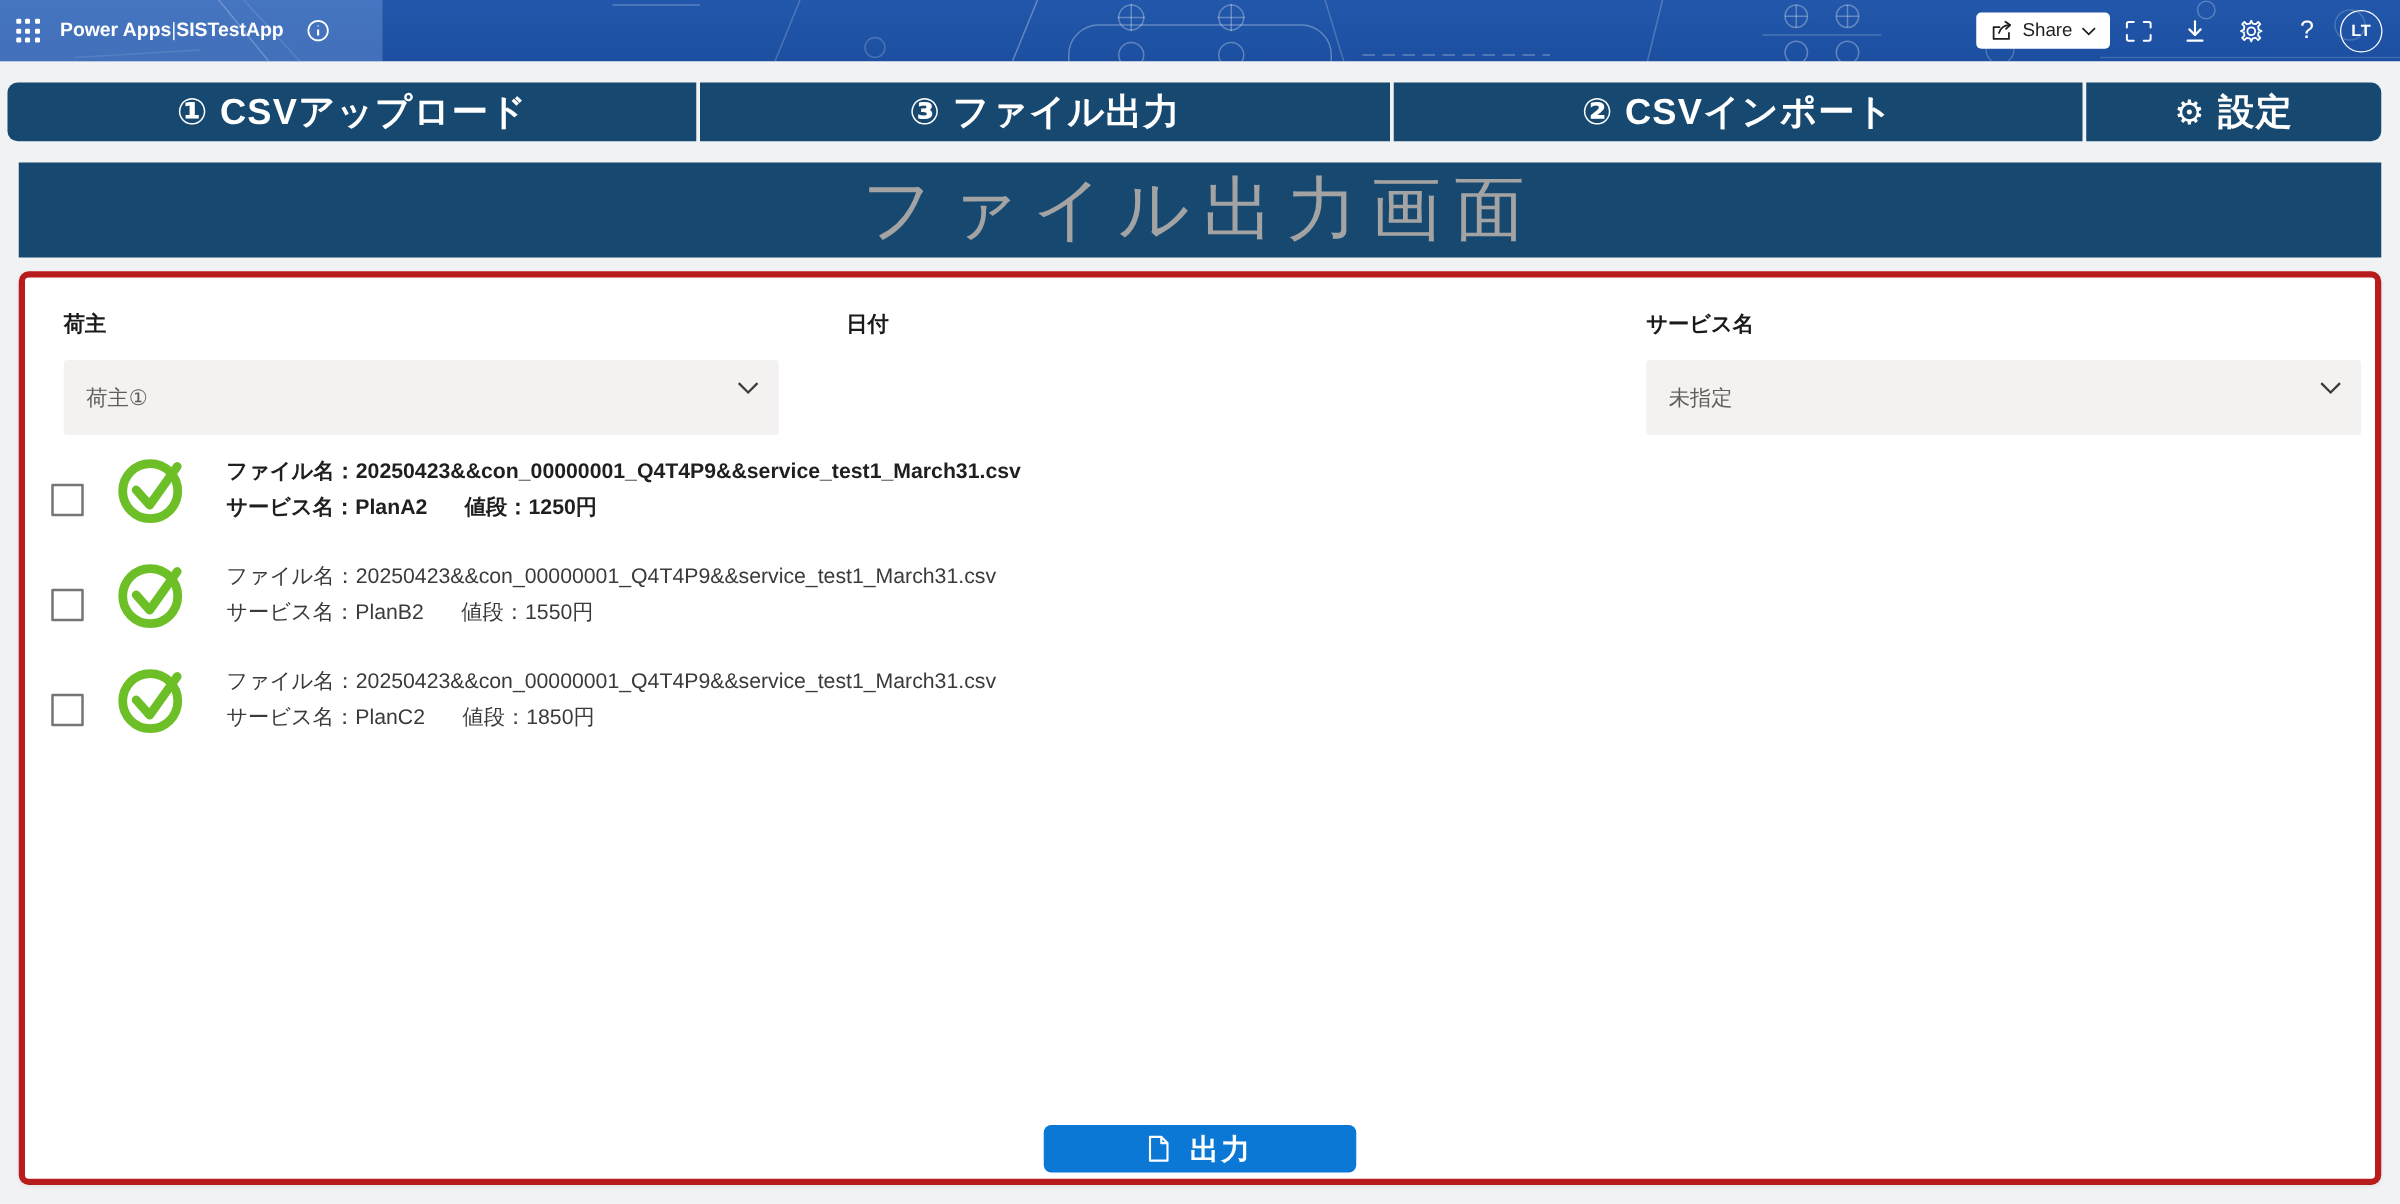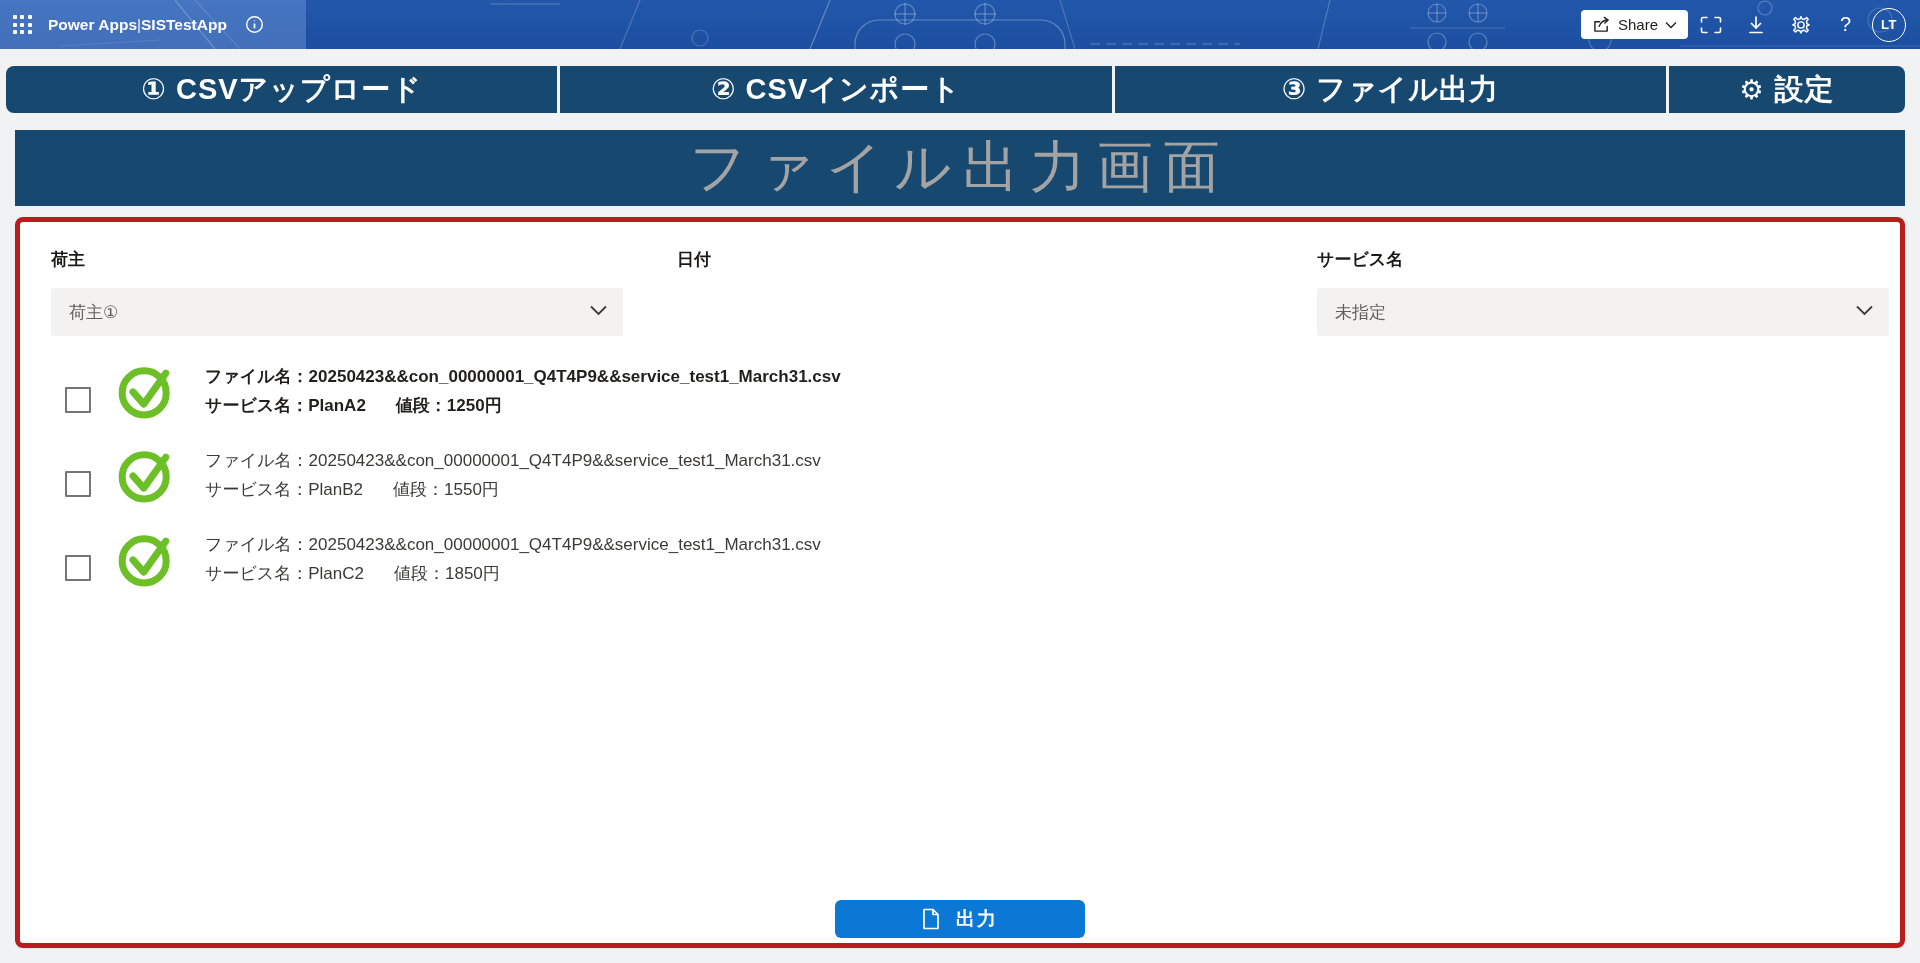--- a/index.html
+++ b/index.html
@@ -82,56 +82,56 @@
     position:relative; margin:11px 15px 0 15px; height:731px;
     background:#fff; border:5px solid #b91c1c; border-radius:8px;
     box-shadow:0 1px 3px rgba(0,0,0,.05);
   }
   .filter { position:absolute; top:26px; }
   .filter-shipper { left:31px;  width:572px; }
   .filter-date    { left:657px; width:612px; }
   .filter-status  { left:1297px;width:572px; }
   .filter-label { font-size:17px; font-weight:700; color:#1b1a19; }
   .control {
-    position:relative; margin-top:17px; height:48px;
+    position:relative; margin-top:17px; height:60px;
     background:#f3f2f1; border-radius:3px;
     display:flex; align-items:center; padding:0 18px;
     font-size:17px; color:#605e5c; cursor:pointer;
   }
   .control .chev { position:absolute; right:16px; top:17px; }
   .date-value { color:#484644; }
   .cal-btn {
     position:absolute; right:1px; top:5px; width:36px; height:38px;
     background:#1b6fd0; border:none; border-radius:2px; cursor:pointer;
     display:flex; align-items:center; justify-content:center;
   }
   .cal-btn::after {
     content:""; position:absolute; inset:1px;
     border:2px dashed #fff; pointer-events:none;
   }
 
   
-  .file-list { position:absolute; left:45px; top:138px; right:29px; }
+  .file-list { position:absolute; left:21px; top:138px; right:29px; }
   .file-row { display:flex; align-items:center; height:62px; margin-bottom:22px; }
   .row-check {
     width:26px; height:26px; background:#fff;
     border:2px solid #757575; border-radius:1px;
     position:relative; top:9px; cursor:pointer; flex:none;
   }
   .row-status { margin-left:26px; flex:none; display:flex; }
   .row-text { margin-left:28px; font-size:17px; line-height:29px; color:#3b3a39; white-space:nowrap; }
   .file-row.bold .row-text { font-weight:700; color:#201f1e; }
   .price-part { margin-left:30px; }
 
   
   .export-btn {
     position:absolute; left:50%; transform:translateX(-50%);
     top:678px; width:250px; height:38px;
     background:#0a78d4; border:none; border-radius:6px;
-    color:#fff; font-family:inherit; font-size:19px; font-weight:700;
+    color:#fff; font-family:inherit; font-size:23px; font-weight:700;
     display:flex; align-items:center; justify-content:center; gap:16px;
     cursor:pointer; letter-spacing:2px;
   }
 
   svg { display:block; }
 </style>
 </head>
 <body>
 
 <header class="topbar">
@@ -249,25 +249,25 @@
     <button class="avatar">
       <span>LT</span>
     </button>
   </div>
 </header>
 
 <nav class="tabbar">
   <div class="tab tab-1">
     <span>① CSVアップロード</span>
   </div>
+  <div class="tab tab-3">
+    <span>③ ファイル出力</span>
+  </div>
   <div class="tab tab-2">
     <span>② CSVインポート</span>
-  </div>
-  <div class="tab tab-3">
-    <span>③ ファイル出力</span>
   </div>
   <div class="tab tab-4">
     <span class="gear-glyph">⚙</span>
     <span>設定</span>
   </div>
 </nav>
 
 <div class="banner">
   <span>ファイル出力画面</span>
 </div>

